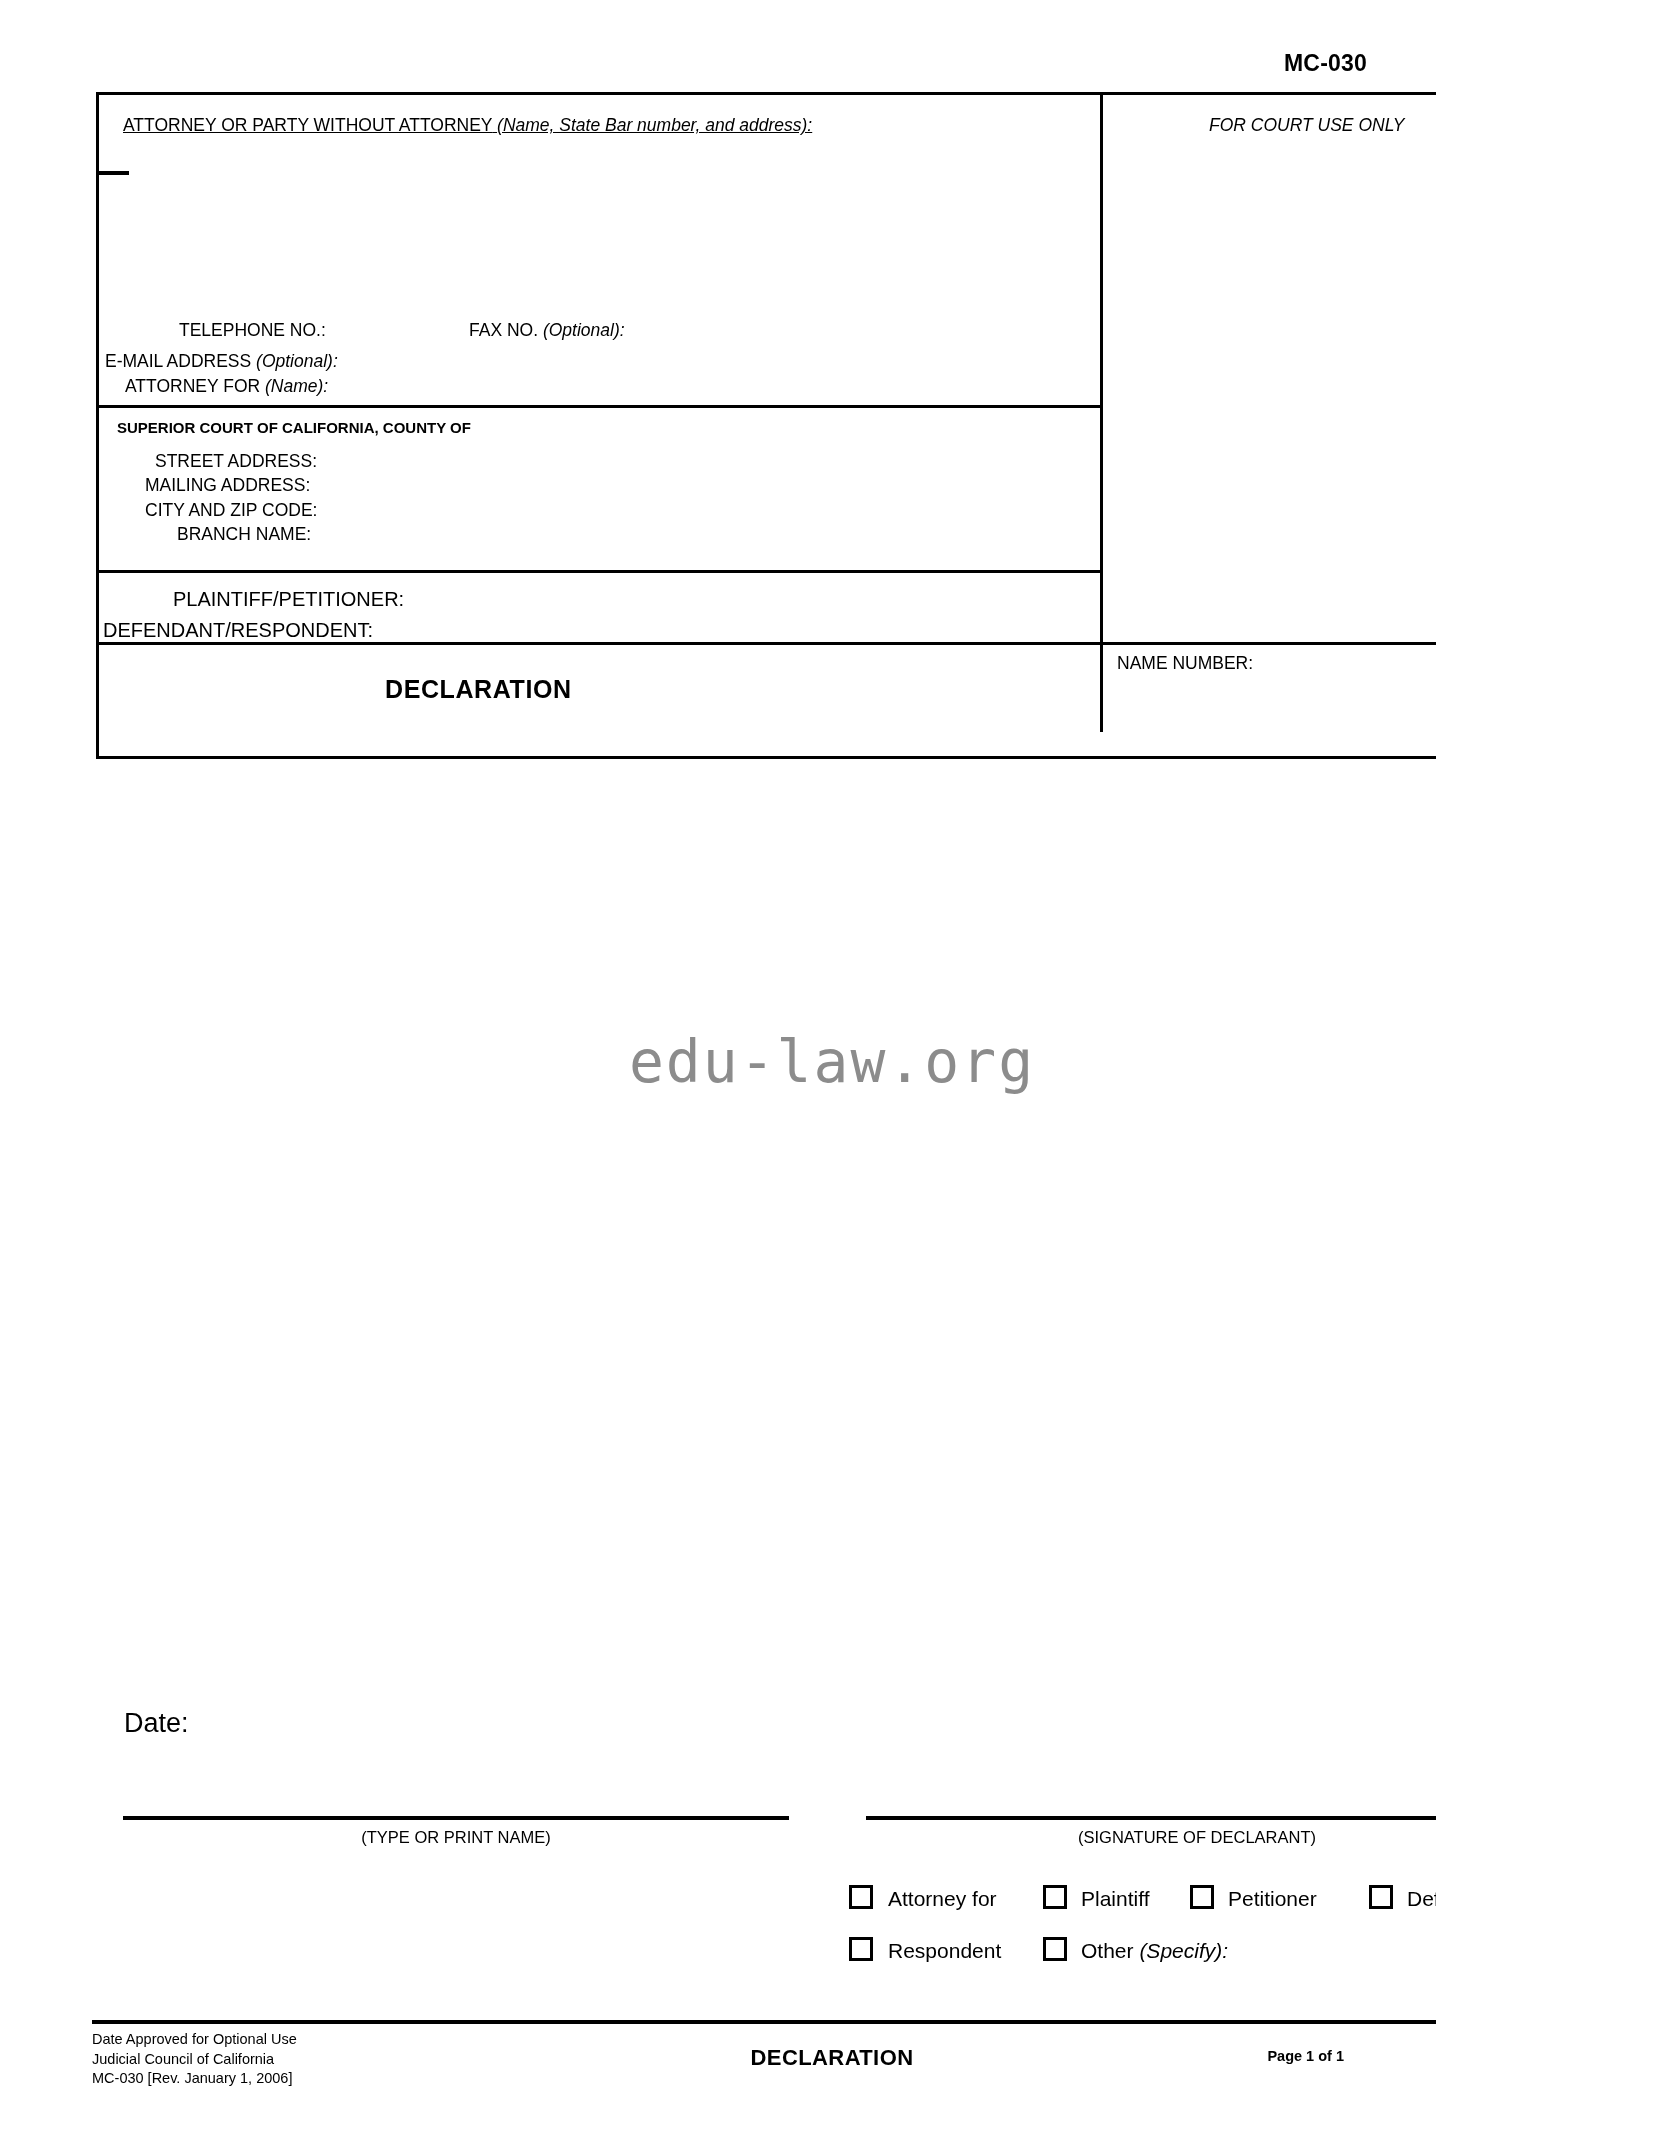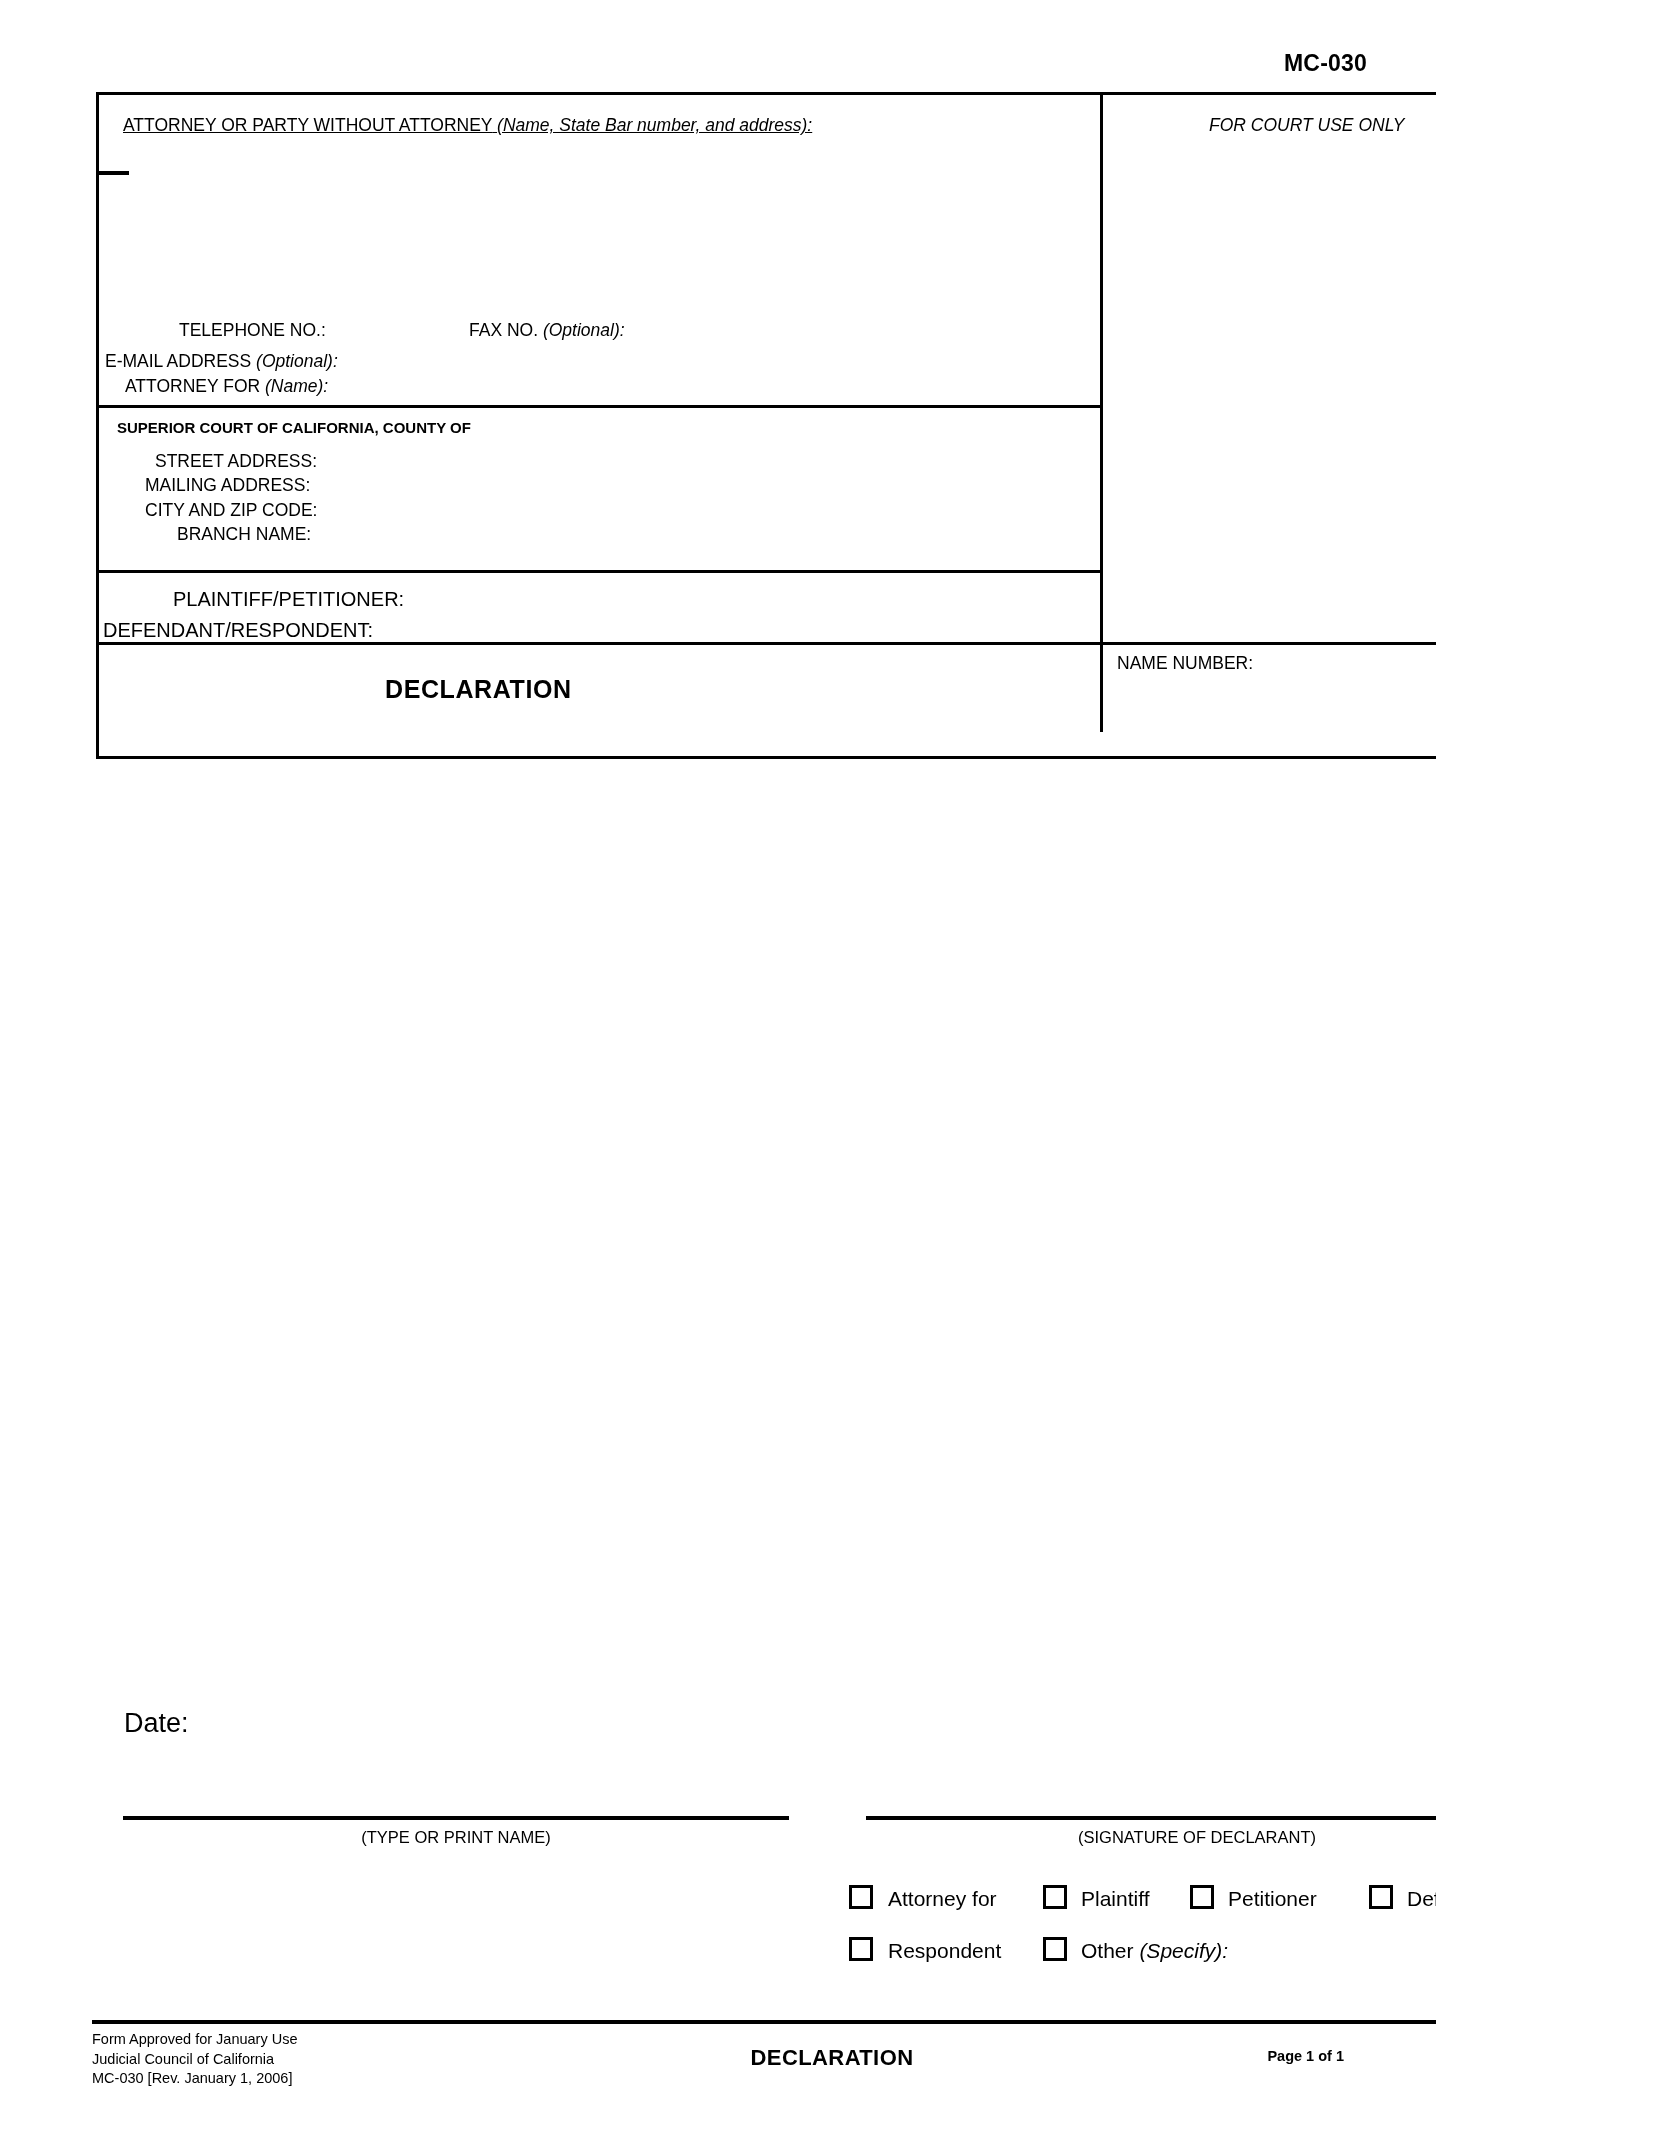--- a/index.html
+++ b/index.html
@@ -247,20 +247,21 @@
     <div class="lbl" style="left:78px; top:431px;">BRANCH NAME:</div>
 
     <div class="lbl-md" style="left:34px; top:494px;margin-left:40px;">PLAINTIFF/PETITIONER:</div>
     <div class="lbl-md" style="left:4px; top:525px;">DEFENDANT/RESPONDENT:</div>
 
     <div class="decl-title" style="left:286px; top:582px;">DECLARATION</div>
 
     <div class="lbl" style="left:1018px; top:560px;">NAME NUMBER:</div>
   </div>
 
+  <div class="watermark">edu-law.org</div>
 
   <div class="date-lbl">Date:</div>
 
   <div class="sig-line" style="left:123px; top:1816px; width:666px;"></div>
   <div class="sig-cap" style="left:123px; top:1829px; width:666px;">(TYPE OR PRINT NAME)</div>
 
   <div class="sig-line" style="left:866px; top:1816px; width:662px;"></div>
   <div class="sig-cap" style="left:866px; top:1829px; width:662px;">(SIGNATURE OF DECLARANT)</div>
 
   <div class="cb" style="left:849px; top:1885px;"></div>
@@ -279,20 +280,20 @@
   <div class="cb-lbl" style="left:888px; top:1940px;">Respondent</div>
 
   <div class="cb" style="left:1043px; top:1937px;"></div>
   <div class="cb-lbl" style="left:1081px; top:1940px;text-align:center;">
     <span>Other</span>
     <i>(Specify):</i>
   </div>
 
   <div class="footer-rule"></div>
   <div class="footer-left">
-    <div>Form Approved for January Use</div>
+    <div>Date Approved for Optional Use</div>
     <div>Judicial Council of California</div>
     <div>MC-030 [Rev. January 1, 2006]</div>
   </div>
   <div class="footer-center">DECLARATION</div>
   <div class="footer-right">Page 1 of 1</div>
 
 </div>
 
 </body></html>

